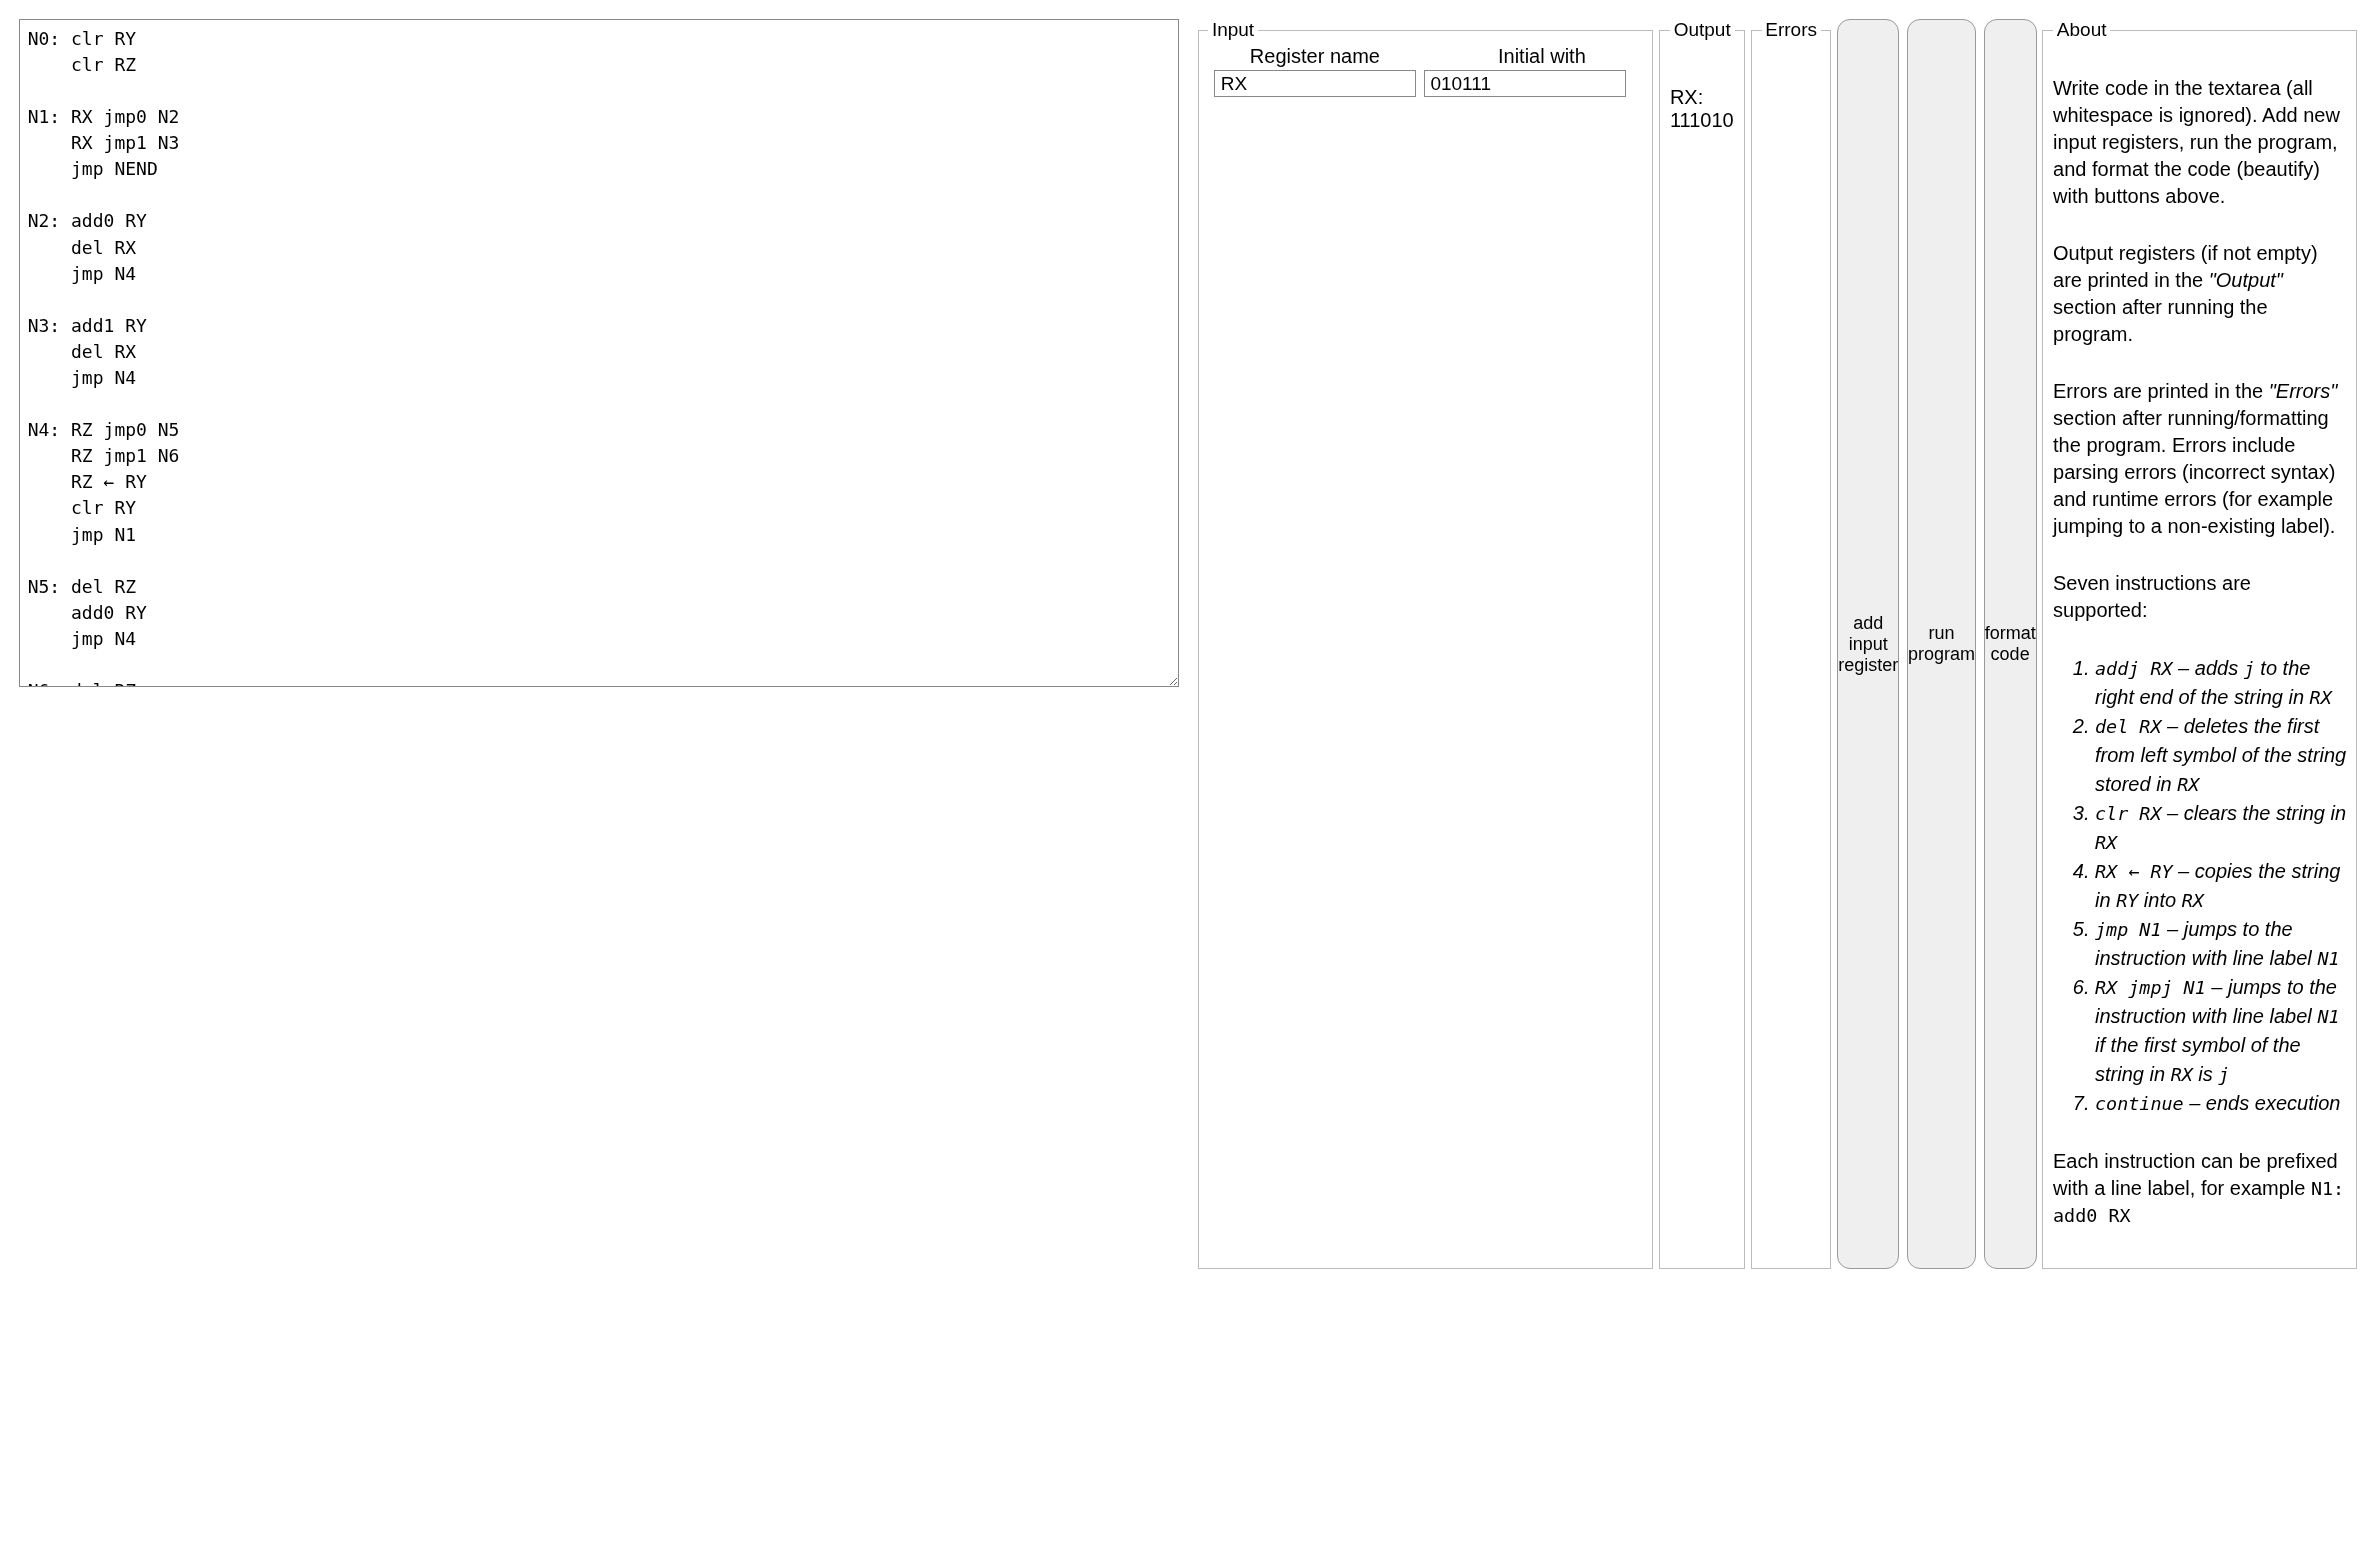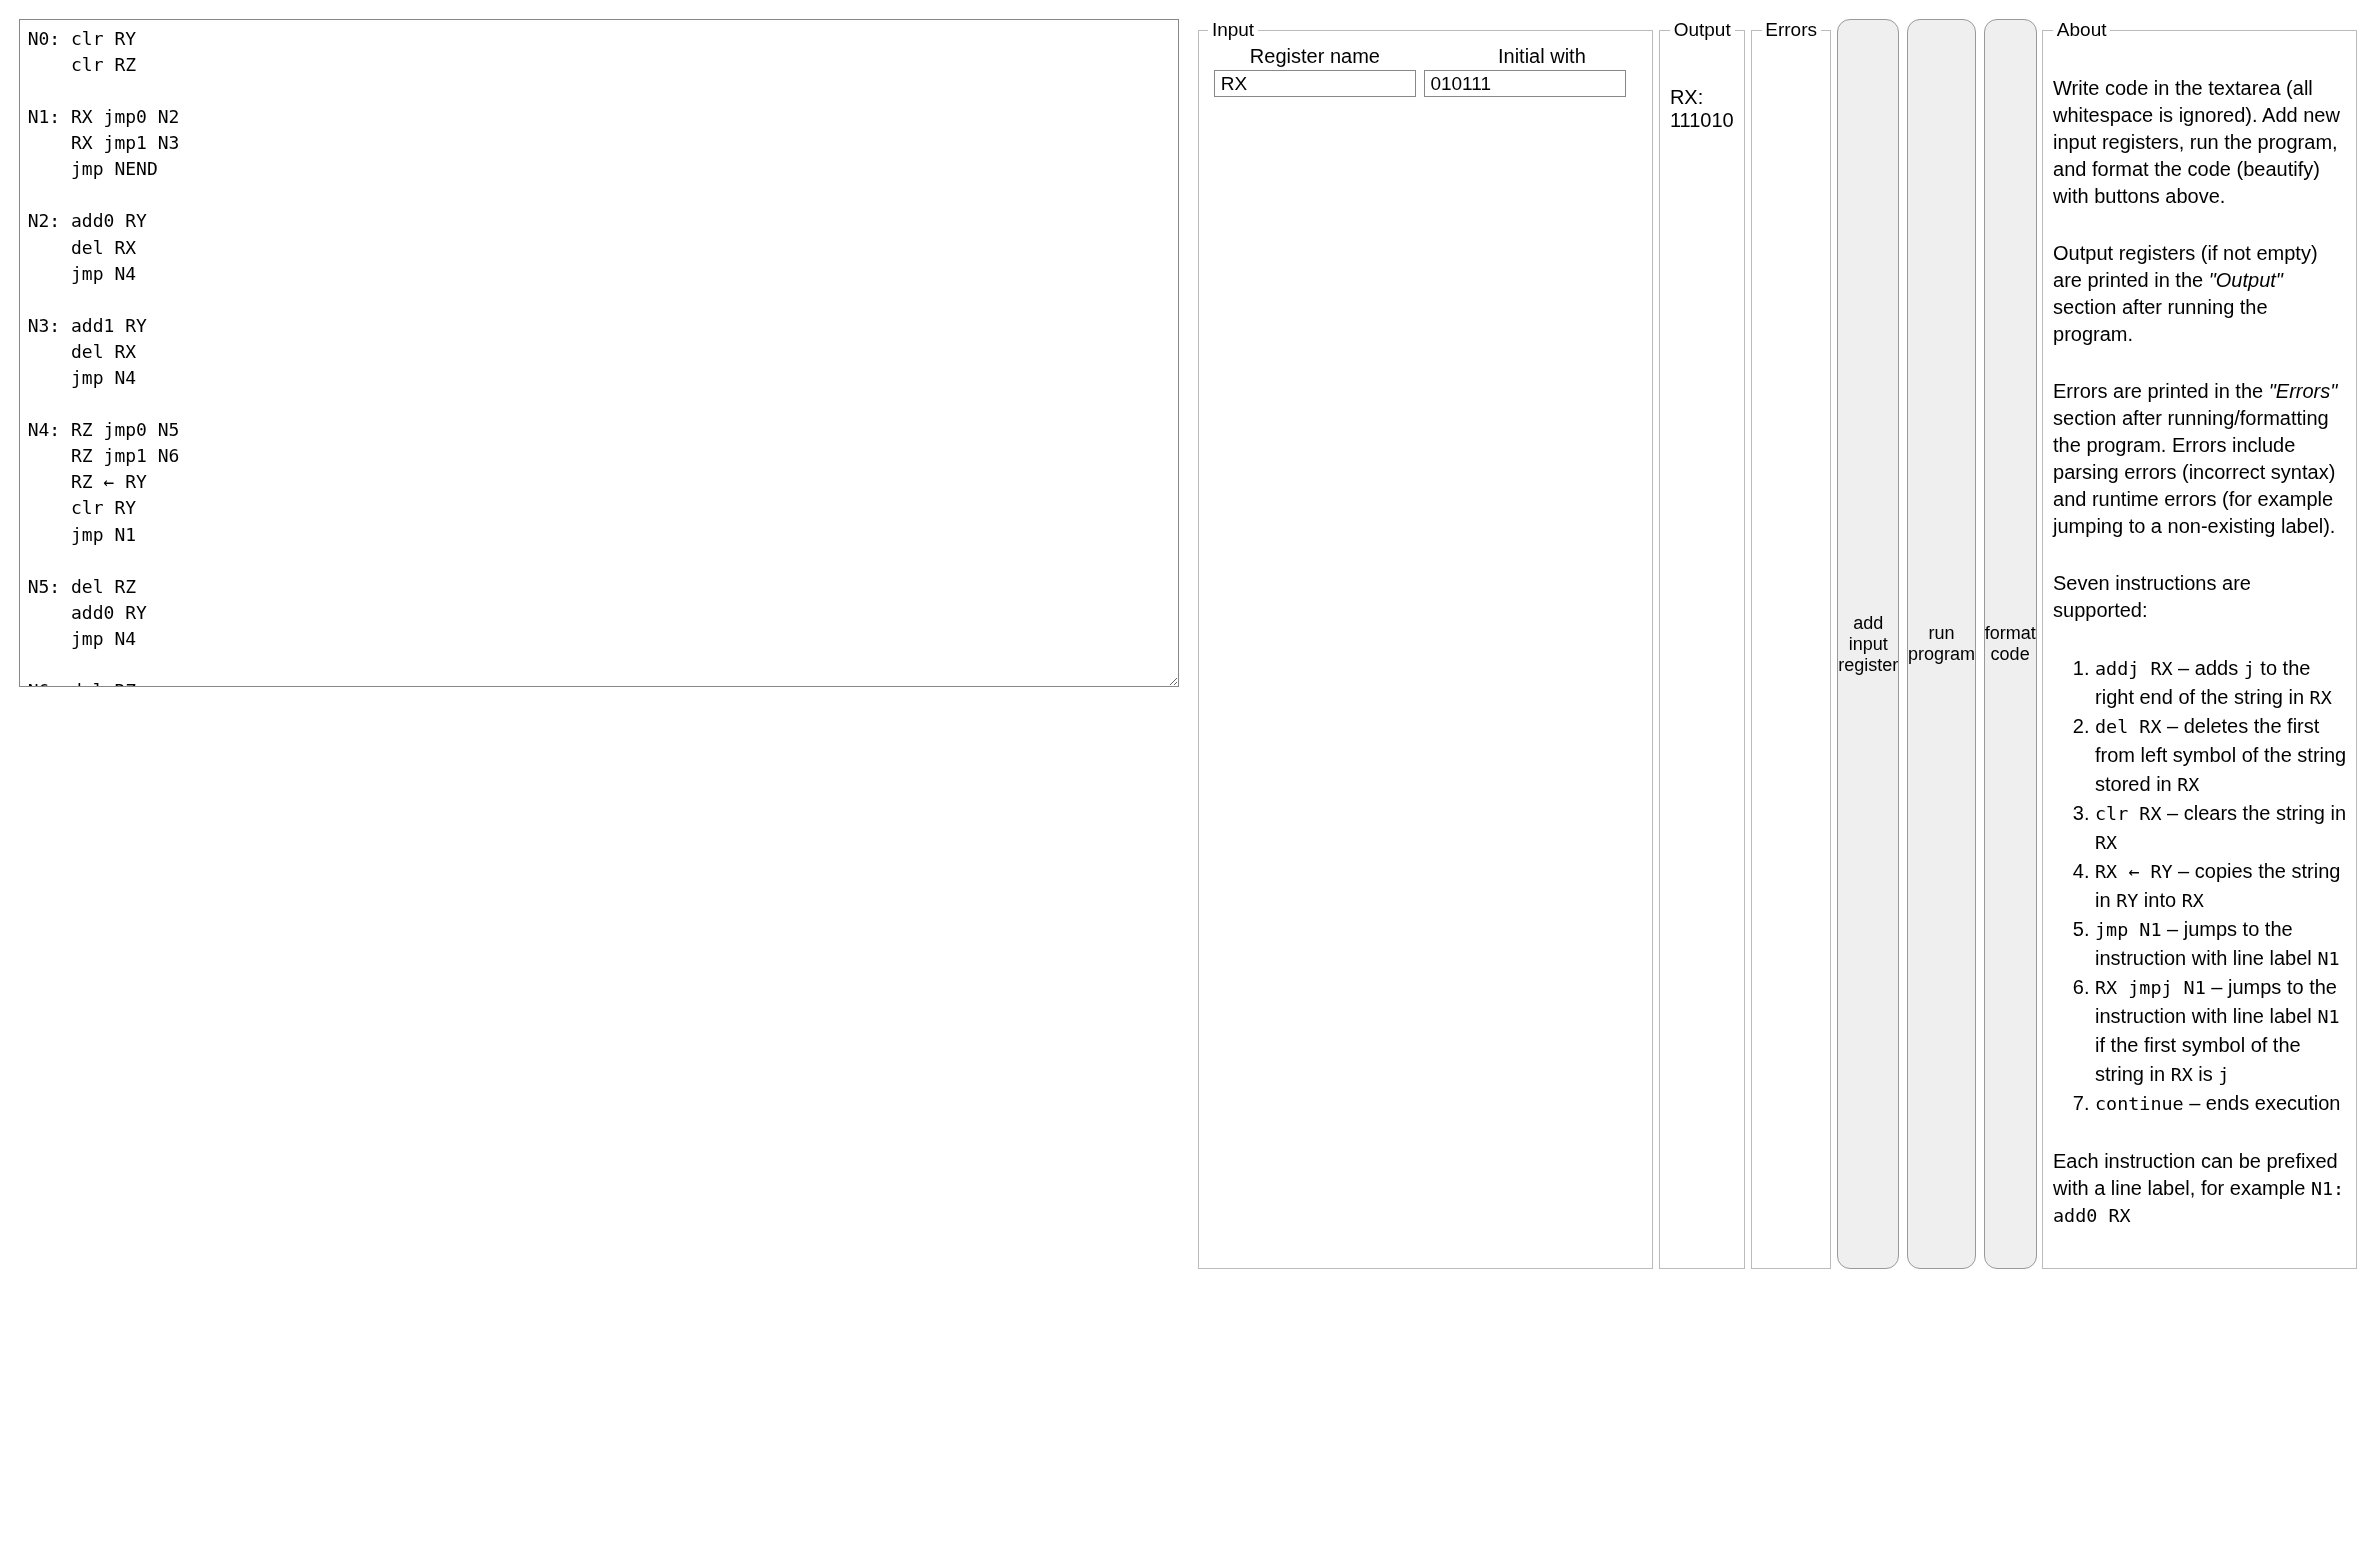--- a/index.html
+++ b/index.html
@@ -98,20 +98,21 @@
     cursor: pointer;
     font-family: inherit;
   }
   .about-body p {
     margin: 30px 0;
     line-height: 1.35;
   }
   .about-body ol {
     margin: 13.4px 0;
     padding-left: 42px;
+    font-style: italic;
   }
   .about-body li {
     line-height: 1.45;
   }
   .about-body code, .mono {
     font-family: "SF Mono", Menlo, Monaco, Consolas, monospace;
     font-size: 0.92em;
   }
   .about-body em {
     font-style: italic;

